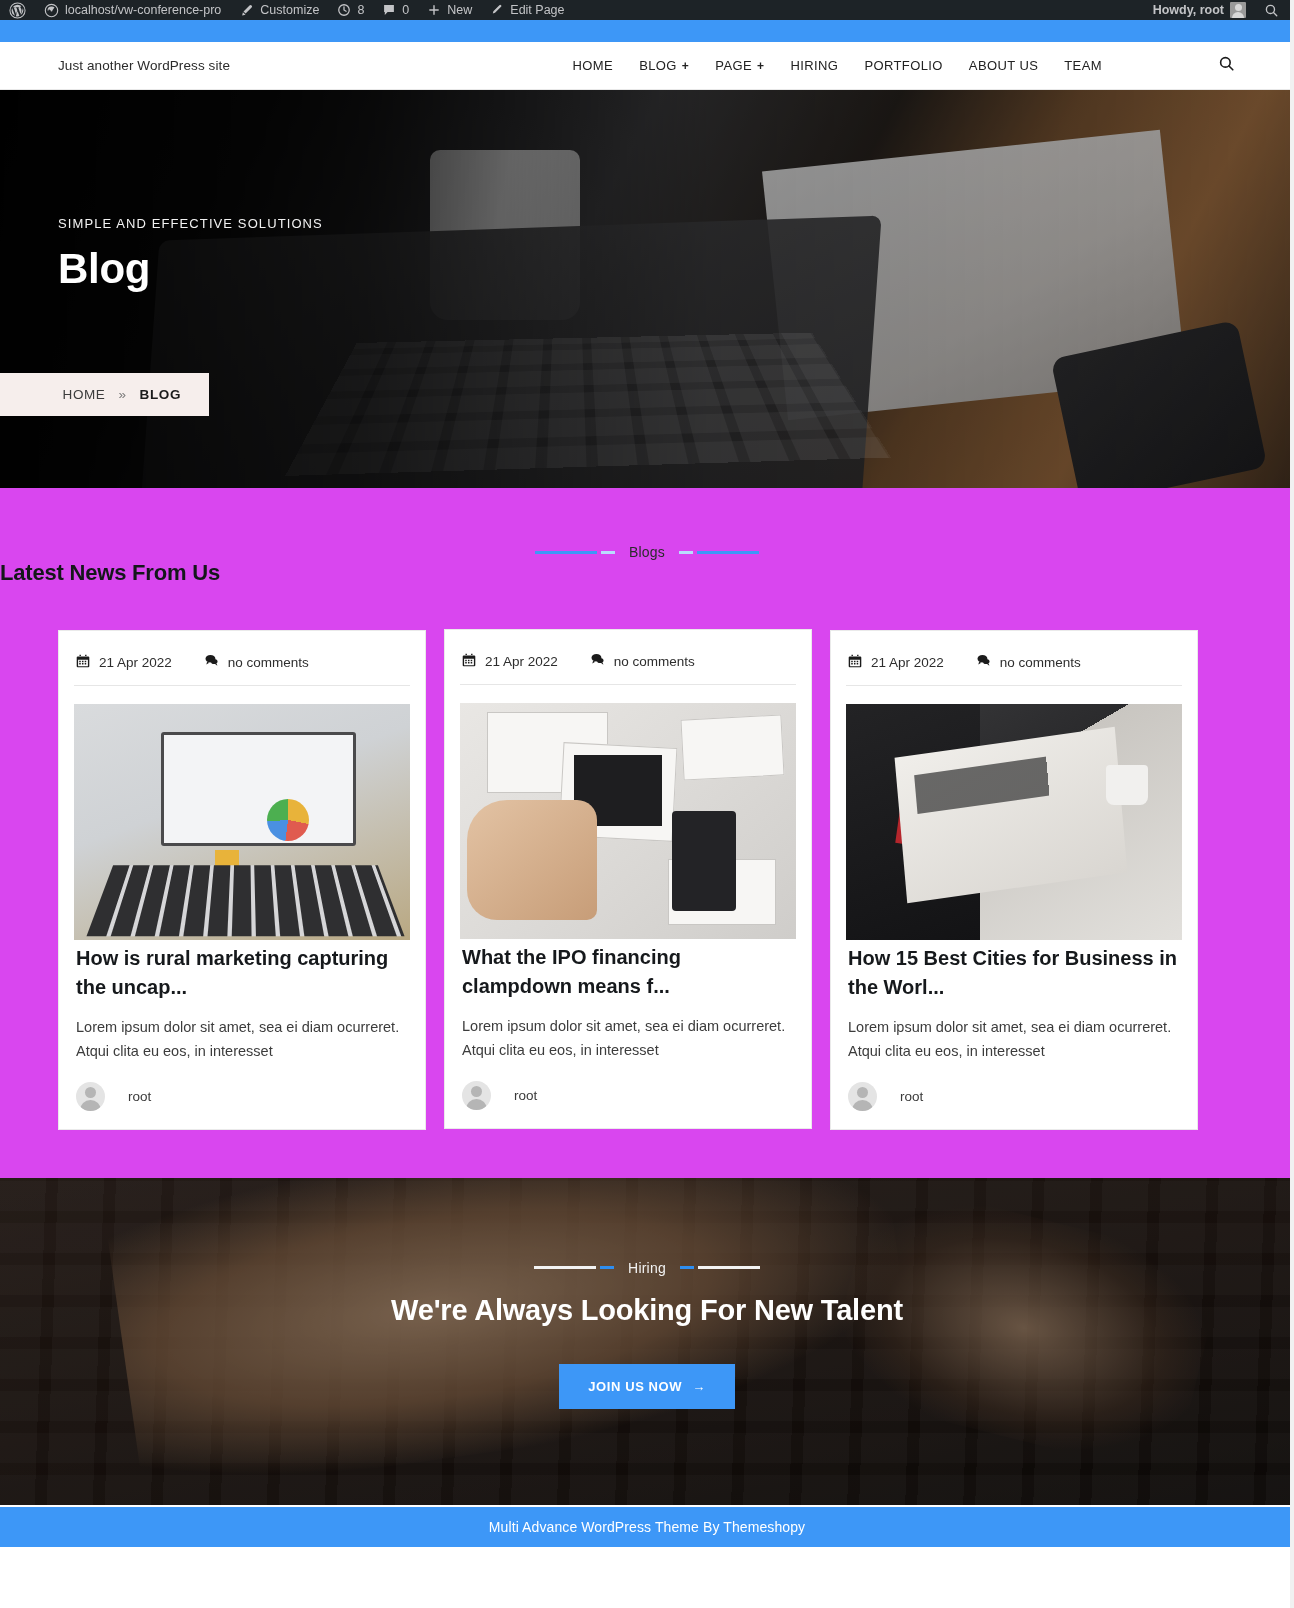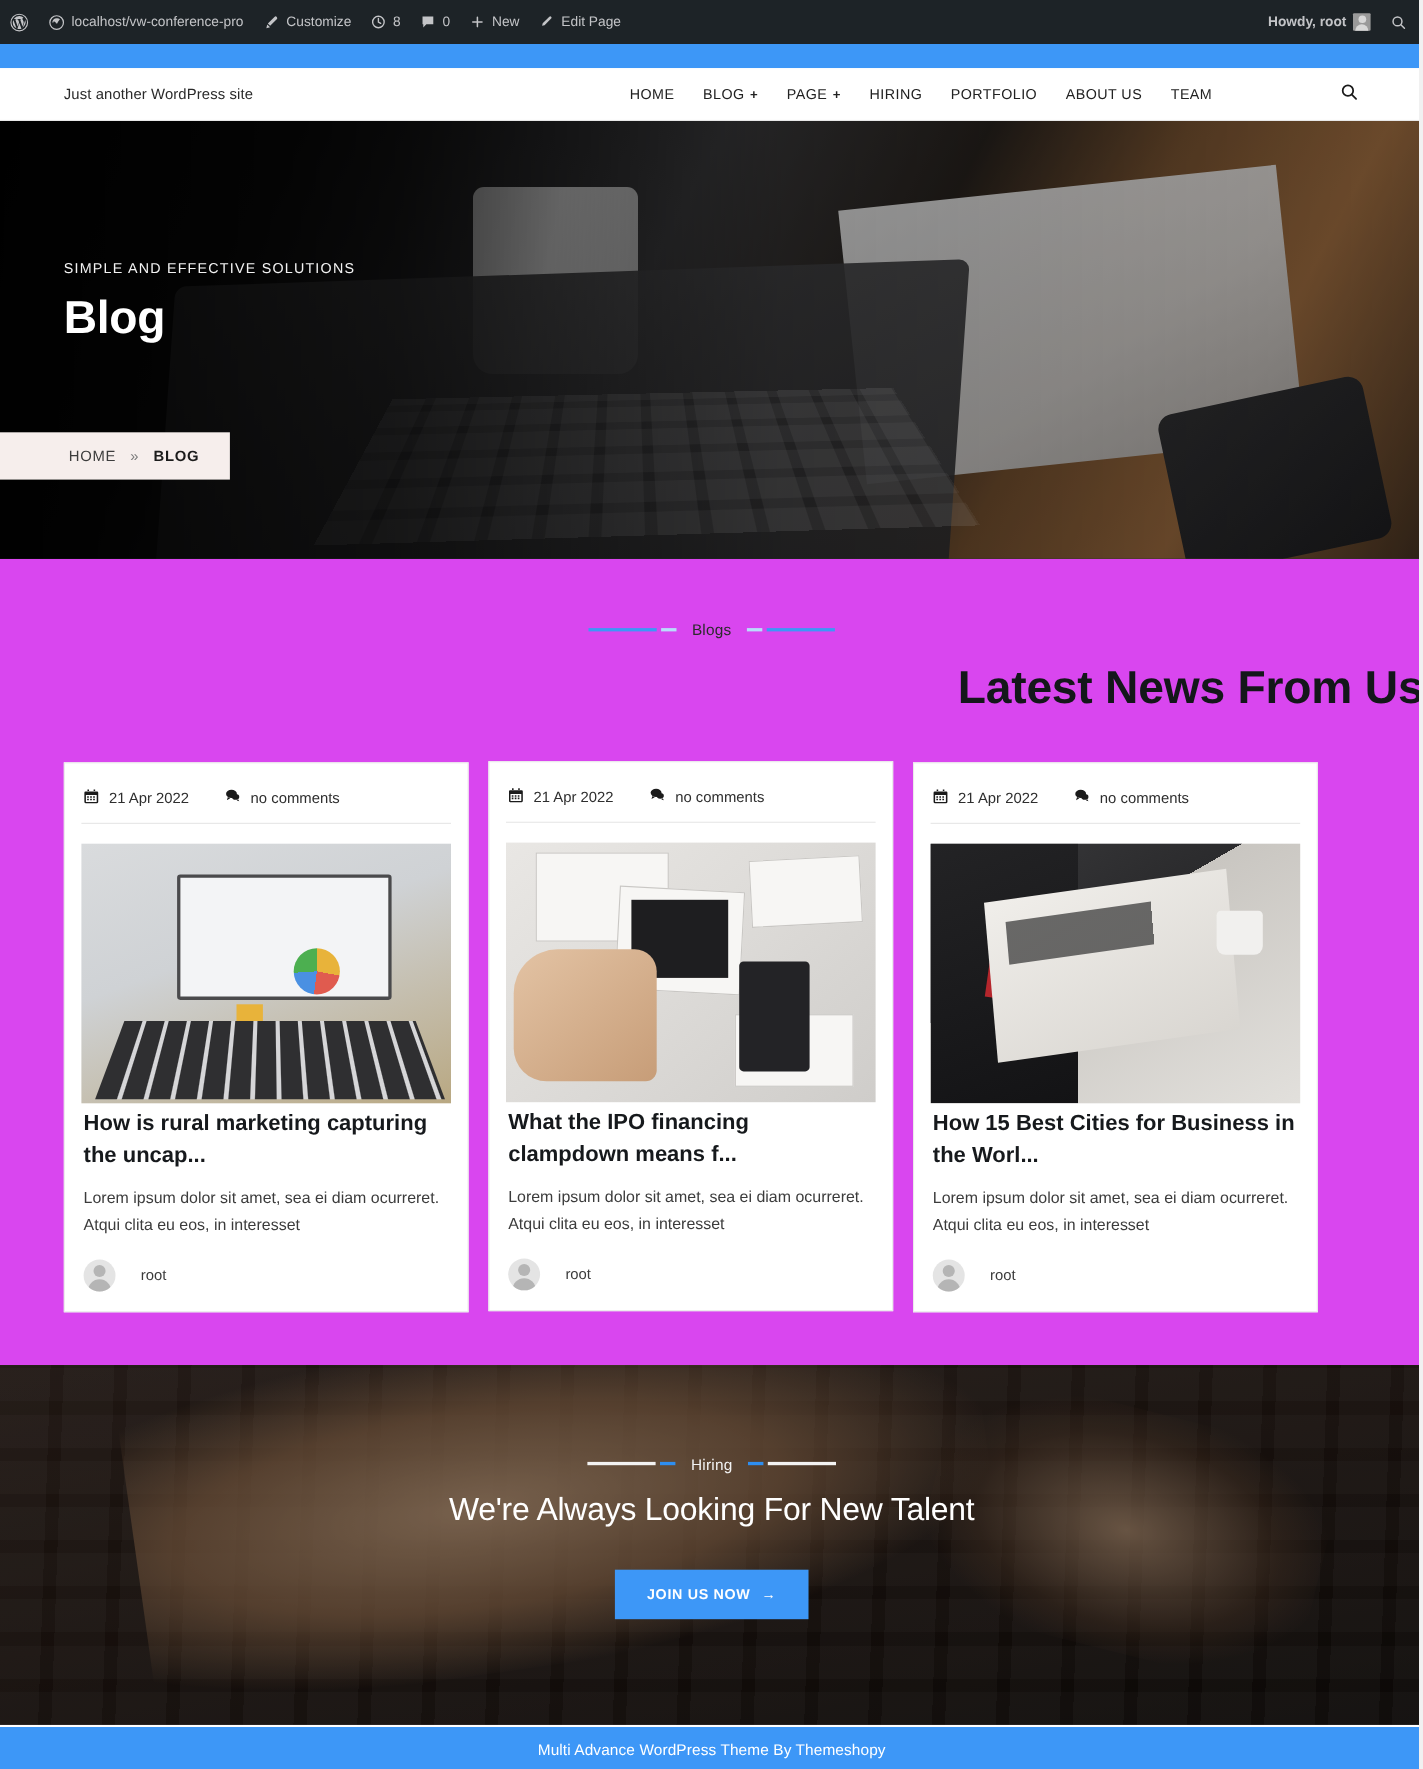--- a/index.html
+++ b/index.html
@@ -6,21 +6,21 @@
   html, body {
     width: 1294px;
     background: #ffffff;
     font-family: "Liberation Sans", sans-serif;
     -webkit-font-smoothing: antialiased;
   }
   body { width: 1294px; overflow-x: hidden; }
 
   
   .adminbar {
-    height: 40px;
+    height: 20px;
     background: #1d2327;
     color: #c3c4c7;
     display: flex;
     align-items: center;
     font-size: 12.5px;
     padding: 0 6px 0 0;
     position: relative;
   }
   .ab-item {
     display: flex;
@@ -203,25 +203,24 @@
   }
   .divider-row .lbl {
     font-size: 14px; color: #2b2b2b; letter-spacing: .2px;
   }
   .dash-left, .dash-right {
     display: flex; align-items: center; gap: 4px;
   }
   .dash-left .seg1, .dash-right .seg2 { width: 62px; height: 3px; background: #3d97f7; }
   .dash-left .seg2, .dash-right .seg1 { width: 14px; height: 3px; background: #b9dcfd; }
   .section-title {
-    text-align: right;
-    font-size: 42px;
+    text-align: left;
+    font-size: 22px;
     font-weight: 700;
     color: #14171a;
-    margin-top: 21px;
     letter-spacing: -.2px;
   }
 
   .cards {
     display: flex;
     gap: 0;
     margin: 44px 58px 0;
     align-items: flex-start;
   }
   .card {
@@ -387,21 +386,21 @@
     padding-top: 82px;
   }
   .hiring .divider-row .lbl { color: #f2f2f2; }
   .hiring .dash-left .seg1 { background: #f3f3f3; }
   .hiring .dash-left .seg2 { background: #2e8ef0; }
   .hiring .dash-right .seg1 { background: #2e8ef0; }
   .hiring .dash-right .seg2 { background: #f3f3f3; }
   .hiring-title {
     margin-top: 18px;
     font-size: 29px;
-    font-weight: 400;
+    font-weight: 700;
     color: #ffffff;
     letter-spacing: -.2px;
   }
   .join-btn {
     display: inline-flex;
     align-items: center;
     gap: 10px;
     margin-top: 37px;
     background: #3d97f7;
     color: #fff;

